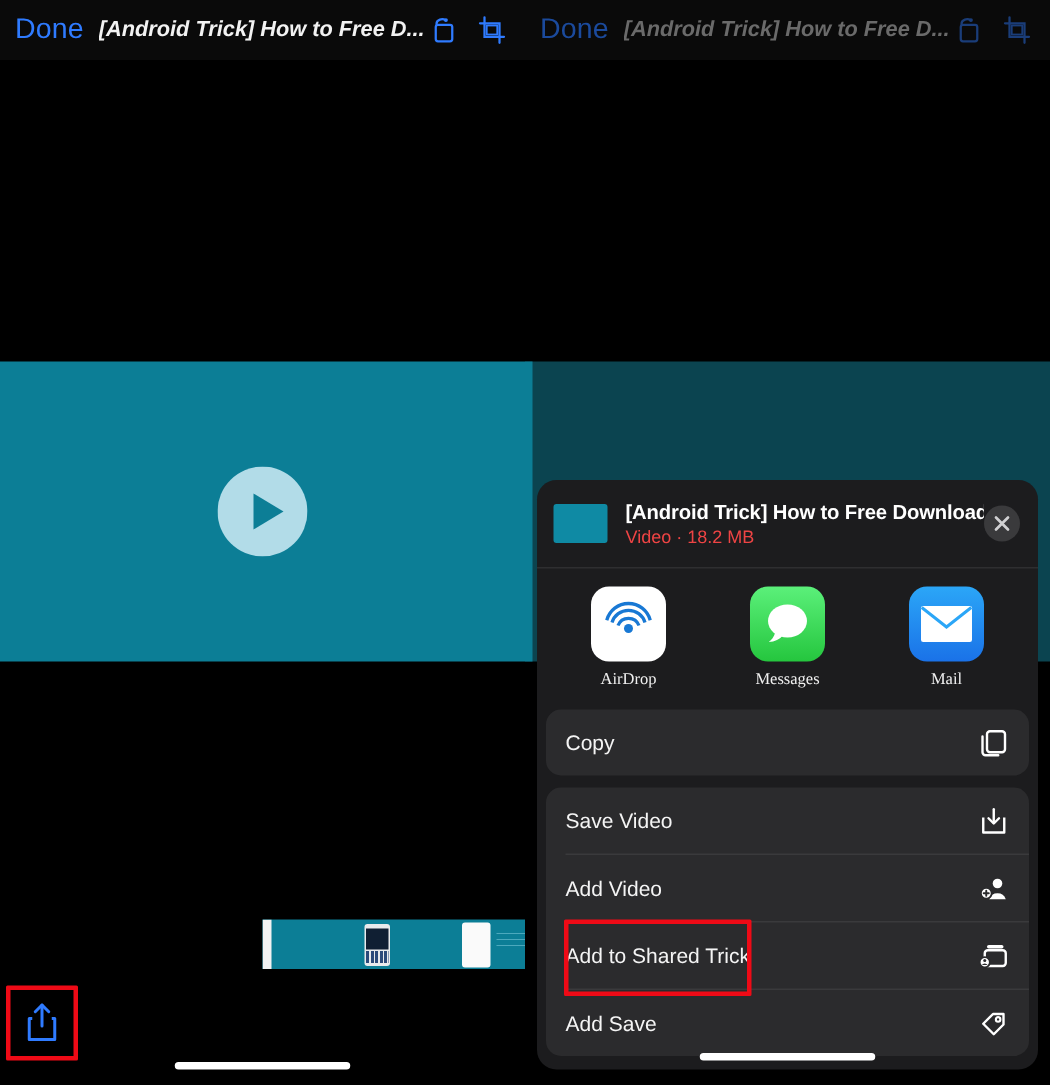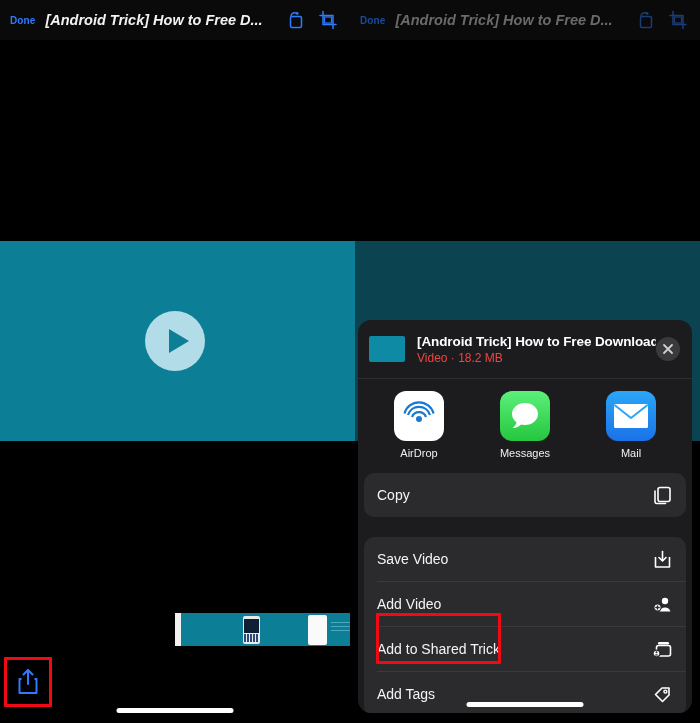--- a/index.html
+++ b/index.html
@@ -16,21 +16,21 @@
   .panel.right { left:350px; }
 
   
   .topbar {
     position:absolute; top:0; left:0; width:350px; height:40px;
     background:#0a0a0a;
     display:flex; align-items:center;
     padding:0 10px;
   }
   .done-btn {
-    color:#2f7bff; font-size:10px; font-weight:bold;
+    color:#2f7bff; font-size:19px; font-weight:normal;
     letter-spacing:.1px; white-space:nowrap;
   }
   .nav-title {
     color:#f2f2f2; font-size:14.5px; font-weight:bold;
     margin-left:10px; white-space:nowrap; overflow:hidden;font-style:italic;
   }
   .topicons { margin-left:auto; display:flex; align-items:center; gap:12px; padding-right:2px; }
   .topicons svg { display:block; }
 
   .dim .done-btn { color:#1b4a9c; }
@@ -115,38 +115,38 @@
     overflow:hidden; letter-spacing:-.1px;
   }
   .sheet-sub { color:#ef4444; font-size:12px; margin-top:2px; }
   .close-btn {
     width:24px; height:24px; border-radius:50%; background:#3a3a3c;
     display:flex; align-items:center; justify-content:center; flex:0 0 auto;
   }
   .sep { height:1px; background:#2e2e30; margin:0 0 0 0; }
 
   .apps-row {
-    display:flex; padding:12px 8px 10px 8px; gap:0; justify-content:space-around;
+    display:flex; padding:12px 8px 10px 8px; gap:0; justify-content:space-around;font-family:Liberation Serif, serif;
   }
   .app { width:74px; display:flex; flex-direction:column; align-items:center; }
   .app-icon {
     width:50px; height:50px; border-radius:12px; overflow:hidden; position:relative;
   }
   .app-label { color:#f0f0f0; font-size:11px; margin-top:6px; }
 
   .icon-airdrop { background:#fff; display:flex; align-items:center; justify-content:center; }
   .icon-messages { background:linear-gradient(180deg,#5bf07a,#25c63e); display:flex; align-items:center; justify-content:center; }
   .icon-mail { background:linear-gradient(180deg,#2ba6f7,#1a72e8); display:flex; align-items:center; justify-content:center; }
   .icon-notes { background:#fdfdfd; }
   .icon-notes .top { position:absolute; left:0; top:0; width:100%; height:13px; background:#f5c13a; }
   .icon-notes .rule { position:absolute; left:4px; width:42px; height:1px; background:#d9d9d9; }
 
   .actions { margin:4px 6px 0 6px; }
   .action-card {
-    background:#2b2b2d; border-radius:10px; margin-bottom:20px;
+    background:#2b2b2d; border-radius:10px; margin-bottom:8px;
   }
   .action-group { background:#2b2b2d; border-radius:10px; overflow:hidden; }
   .action-row {
     height:44px; display:flex; align-items:center; padding:0 13px;
     position:relative;
   }
   .action-row .label { color:#f4f4f4; font-size:14px; flex:1 1 auto; }
   .action-row .ricon { width:26px; display:flex; justify-content:flex-end; }
   .row-sep { height:1px; background:#3a3a3c; margin-left:13px; }
 
@@ -342,21 +342,21 @@
                 <rect x="4.5" y="6.5" width="14" height="10.5" rx="2" fill="none" stroke="#fff" stroke-width="1.6"></rect>
                 <circle cx="4.5" cy="14.5" r="3.4" fill="#fff" stroke="#2b2b2d" stroke-width="1.2"></circle>
                 <circle cx="4.5" cy="13.3" r="1" fill="#2b2b2d"></circle>
                 <path d="M2.6 16.4 a2.2 2.2 0 0 1 3.8 0 Z" fill="#2b2b2d"></path>
               </svg>
             </span>
           </div>
           <div class="row-sep"></div>
 
           <div class="action-row">
-            <span class="label">Add Tags</span>
+            <span class="label">Add Save</span>
             <span class="ricon">
               <svg width="21" height="21" viewBox="0 0 21 21">
                 <path d="M3.5 10.5 L10 4 H17 V11 L10.5 17.5 Z" fill="none" stroke="#fff" stroke-width="1.6" stroke-linejoin="round"></path>
                 <circle cx="13.4" cy="7.6" r="1.5" fill="none" stroke="#fff" stroke-width="1.4"></circle>
               </svg>
             </span>
           </div>
 
         </div>
       </div>

